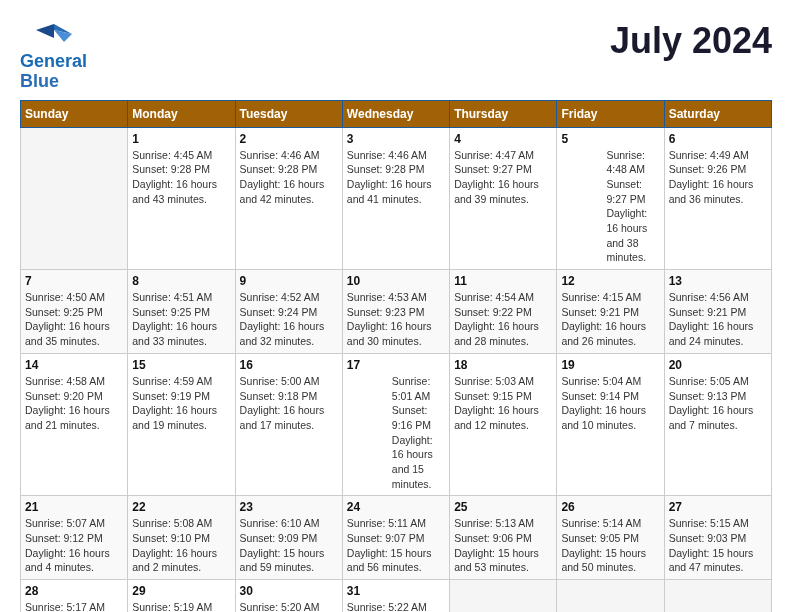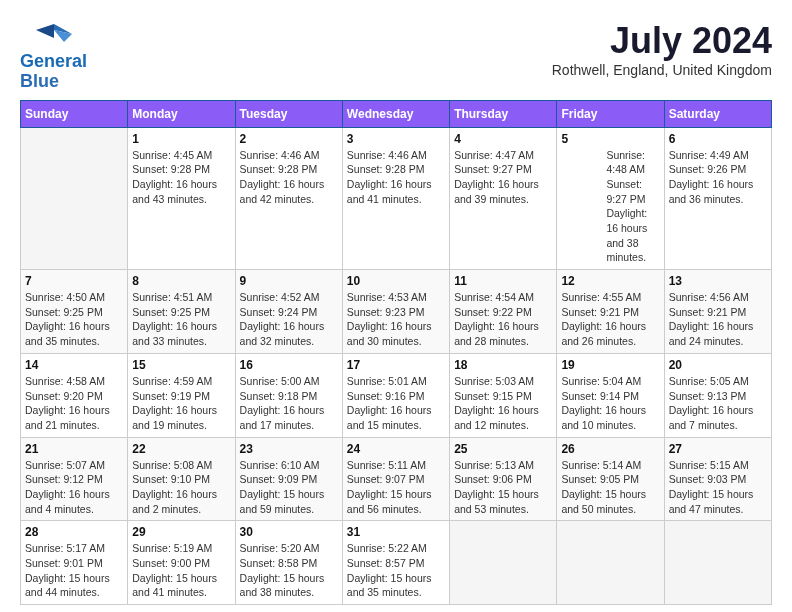--- a/index.html
+++ b/index.html
@@ -46,21 +46,21 @@
     .location {
       font-size: 14px;
       color: #333;
     }
     table {
       width: 100%;
       border-collapse: collapse;
       font-size: 11px;
     }
     thead th {
-      background-color: #8b5cf6;
+      background-color: #a16207;
       color: #fff;
       padding: 6px 4px;
       text-align: left;
       font-size: 12px;
       font-weight: bold;
       border: 1px solid #1a5a9a;
     }
     tbody td {
       border: 1px solid #ccc;
       vertical-align: top;
@@ -97,21 +97,20 @@
       <polygon points="18,4 0,10 18,18" fill="#1a4a8a"></polygon>
       <polygon points="18,10 36,14 28,22" fill="#4a8fd5"></polygon>
     </svg>
     <div class="logo-text">
       <div><span>General</span></div>
       <div><span style="color:#2a6db5">Blue</span></div>
     </div>
   </div>
   <div class="title-block">
     <div class="month-title">July 2024</div>
-    <div class="location">Rothwell, England, United Kingdom</div>
   </div>
 </div>
 
 <table>
   <thead>
     <tr>
     <th>Sunday</th>
         <th>Monday</th>
         <th>Tuesday</th>
         <th>Wednesday</th>
@@ -197,21 +196,21 @@
         </td>
         <td>
           <div class="day-num">11</div>
           <div class="day-info" style="white-space: pre-line;">Sunrise: 4:54 AM
 Sunset: 9:22 PM
 Daylight: 16 hours
 and 28 minutes.</div>
         </td>
         <td>
           <div class="day-num">12</div>
-          <div class="day-info" style="white-space: pre-line;">Sunrise: 4:55 AM
+          <div class="day-info" style="white-space: pre-line;">Sunrise: 4:15 AM
 Sunset: 9:21 PM
 Daylight: 16 hours
 and 26 minutes.</div>
         </td>
         <td>
           <div class="day-num">13</div>
           <div class="day-info" style="white-space: pre-line;">Sunrise: 4:56 AM
 Sunset: 9:21 PM
 Daylight: 16 hours
 and 24 minutes.</div>
@@ -234,21 +233,21 @@
         </td>
         <td>
           <div class="day-num">16</div>
           <div class="day-info" style="white-space: pre-line;">Sunrise: 5:00 AM
 Sunset: 9:18 PM
 Daylight: 16 hours
 and 17 minutes.</div>
         </td>
         <td>
           <div class="day-num">17</div>
-          <div class="day-info" style="white-space: pre-line;">Sunrise: 5:01 AM
+          <div class="day-info" style="white-space: pre-line; margin-left: 45px;">Sunrise: 5:01 AM
 Sunset: 9:16 PM
 Daylight: 16 hours
 and 15 minutes.</div>
         </td>
         <td>
           <div class="day-num">18</div>
           <div class="day-info" style="white-space: pre-line;">Sunrise: 5:03 AM
 Sunset: 9:15 PM
 Daylight: 16 hours
 and 12 minutes.</div>

